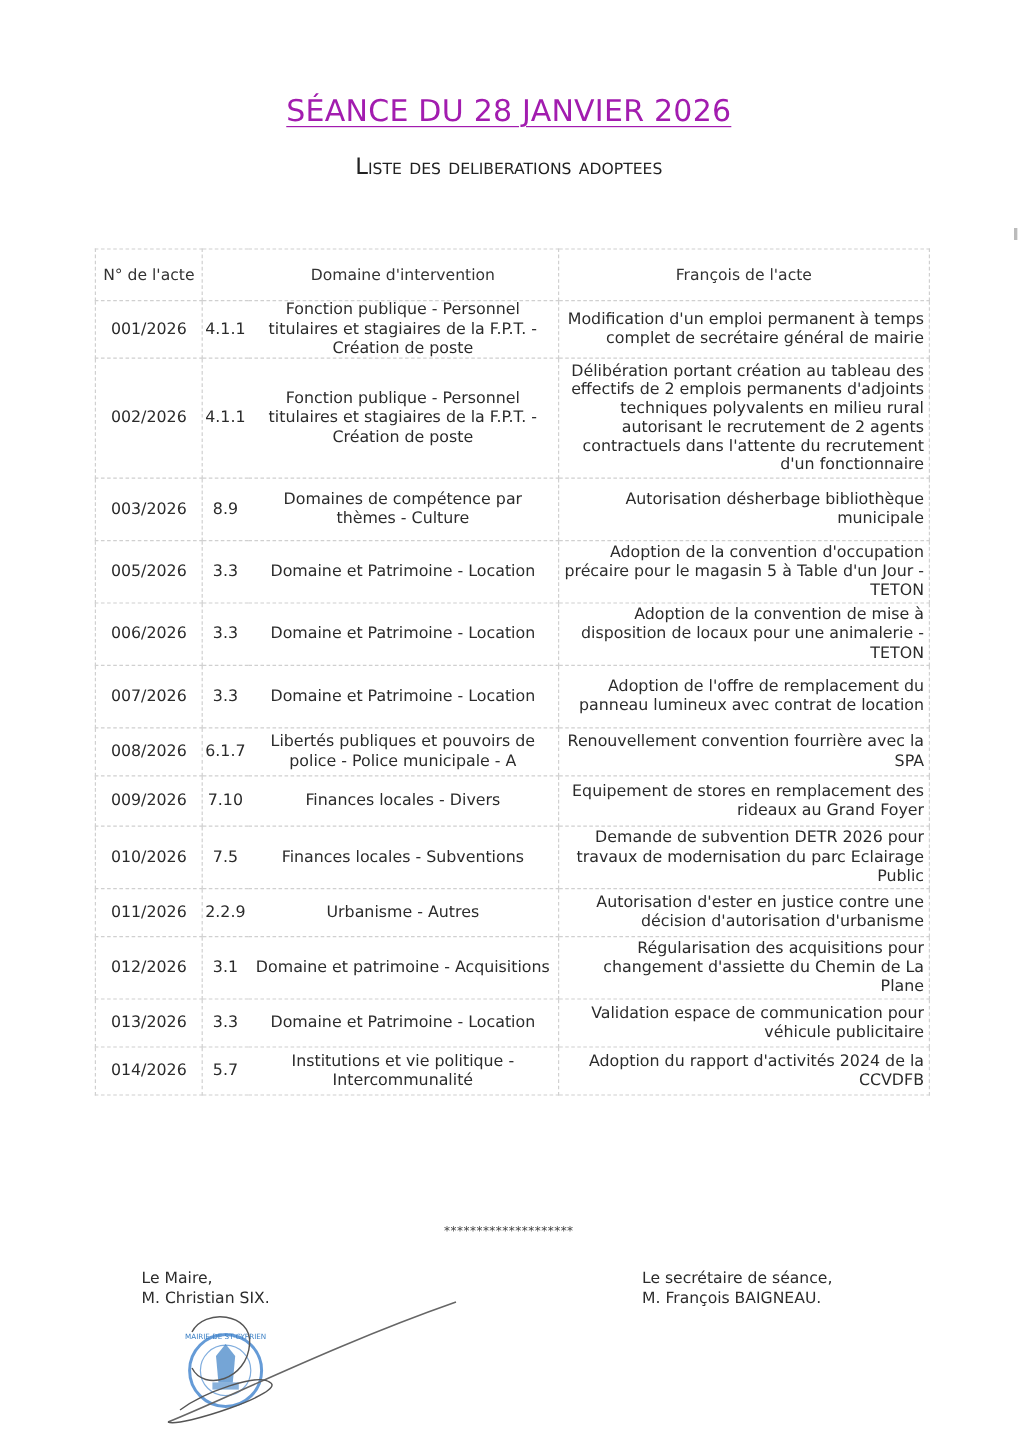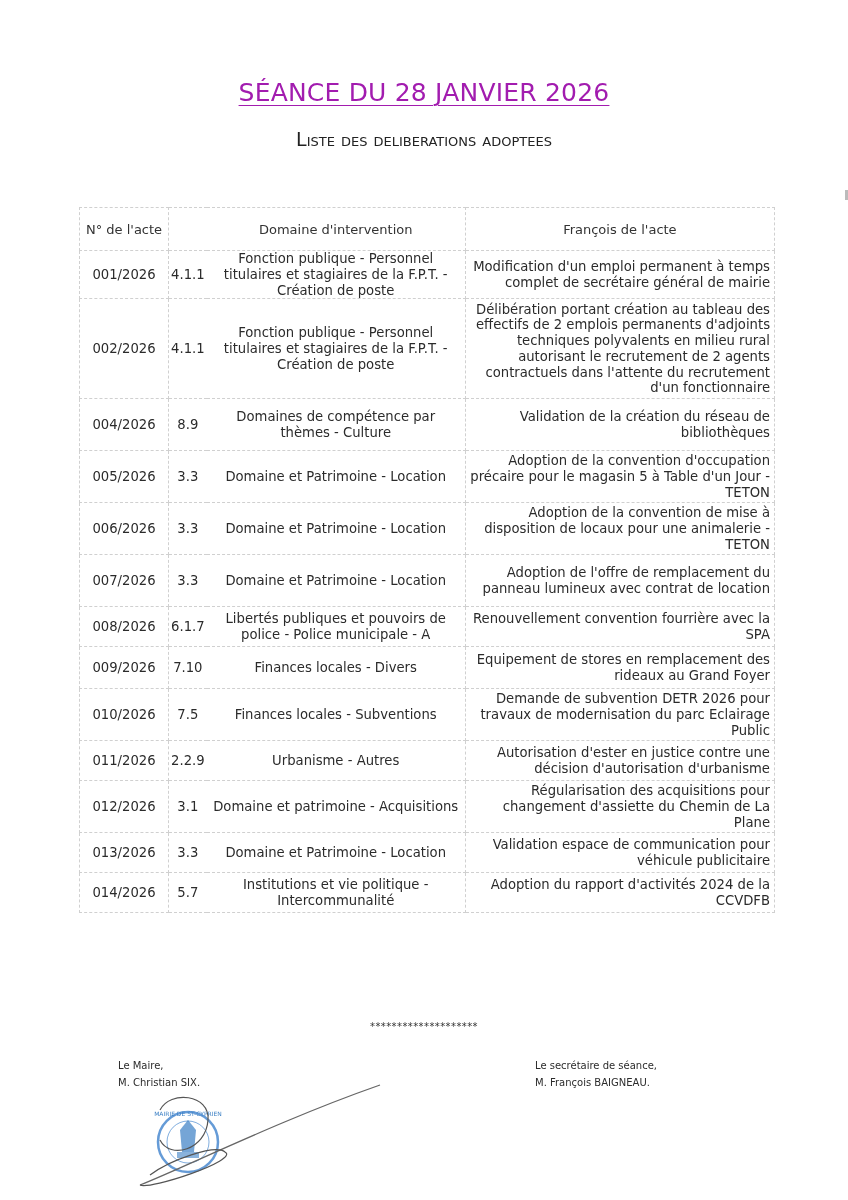--- a/index.html
+++ b/index.html
@@ -31,21 +31,21 @@
   th.c-dom { text-align: center; }
   th.c-int { text-align: center; }
   table.acts td.c-code { border-right: none; }
   table.acts td.c-dom { border-left: none; }
   table.acts th.c-code { border-right: none; }
   table.acts th.c-dom { border-left: none; }
   .stars {
     position: absolute; left: 0; width: 848px; top: 1021px; text-align: center;
     font-size: 10px; letter-spacing: 0.4px; color: #333;
   }
-  .sig { position: absolute; font-size: 10px; line-height: 17px; color: #2b2b2b; }
+  .sig { position: absolute; font-size: 13px; line-height: 17px; color: #2b2b2b; }
   .sig-left { left: 118px; top: 1057px; }
   .sig-right { left: 535px; top: 1057px; }
   .stamp-area { position: absolute; left: 130px; top: 1080px; width: 260px; height: 120px; }
   .edge-mark { position: absolute; right: 0; top: 190px; width: 3px; height: 10px; background: #bbb; }
 </style>
 </head>
 <body>
 
 <div class="title"><span>SÉANCE DU 28 JANVIER 2026</span></div>
 <div class="subtitle">Liste des deliberations adoptees</div>
@@ -66,24 +66,24 @@
         <td class="c-dom">Fonction publique -  Personnel titulaires et stagiaires de la F.P.T. - Création de poste</td>
         <td class="c-int">Modification d'un emploi permanent à temps complet de secrétaire général de mairie</td>
       </tr>
       <tr style="height: 100px;">
         <td class="c-num">002/2026</td>
         <td class="c-code">4.1.1</td>
         <td class="c-dom">Fonction publique -  Personnel titulaires et stagiaires de la F.P.T. - Création de poste</td>
         <td class="c-int">Délibération portant création au tableau des effectifs de 2 emplois permanents d'adjoints techniques polyvalents en milieu rural autorisant le recrutement de 2 agents contractuels dans l'attente du recrutement d'un fonctionnaire</td>
       </tr>
       <tr style="height: 52px;">
-        <td class="c-num">004/2026</td>
+        <td class="c-num">003/2026</td>
         <td class="c-code">8.9</td>
         <td class="c-dom">Domaines de compétence par thèmes - Culture</td>
-        <td class="c-int">Validation de la création du réseau de bibliothèques</td>
+        <td class="c-int">Autorisation désherbage bibliothèque municipale</td>
       </tr>
       <tr style="height: 52px;">
         <td class="c-num">005/2026</td>
         <td class="c-code">3.3</td>
         <td class="c-dom">Domaine et Patrimoine - Location</td>
         <td class="c-int">Adoption de la convention d'occupation précaire pour le magasin 5 à Table d'un Jour - TETON</td>
       </tr>
       <tr style="height: 52px;">
         <td class="c-num">006/2026</td>
         <td class="c-code">3.3</td>

